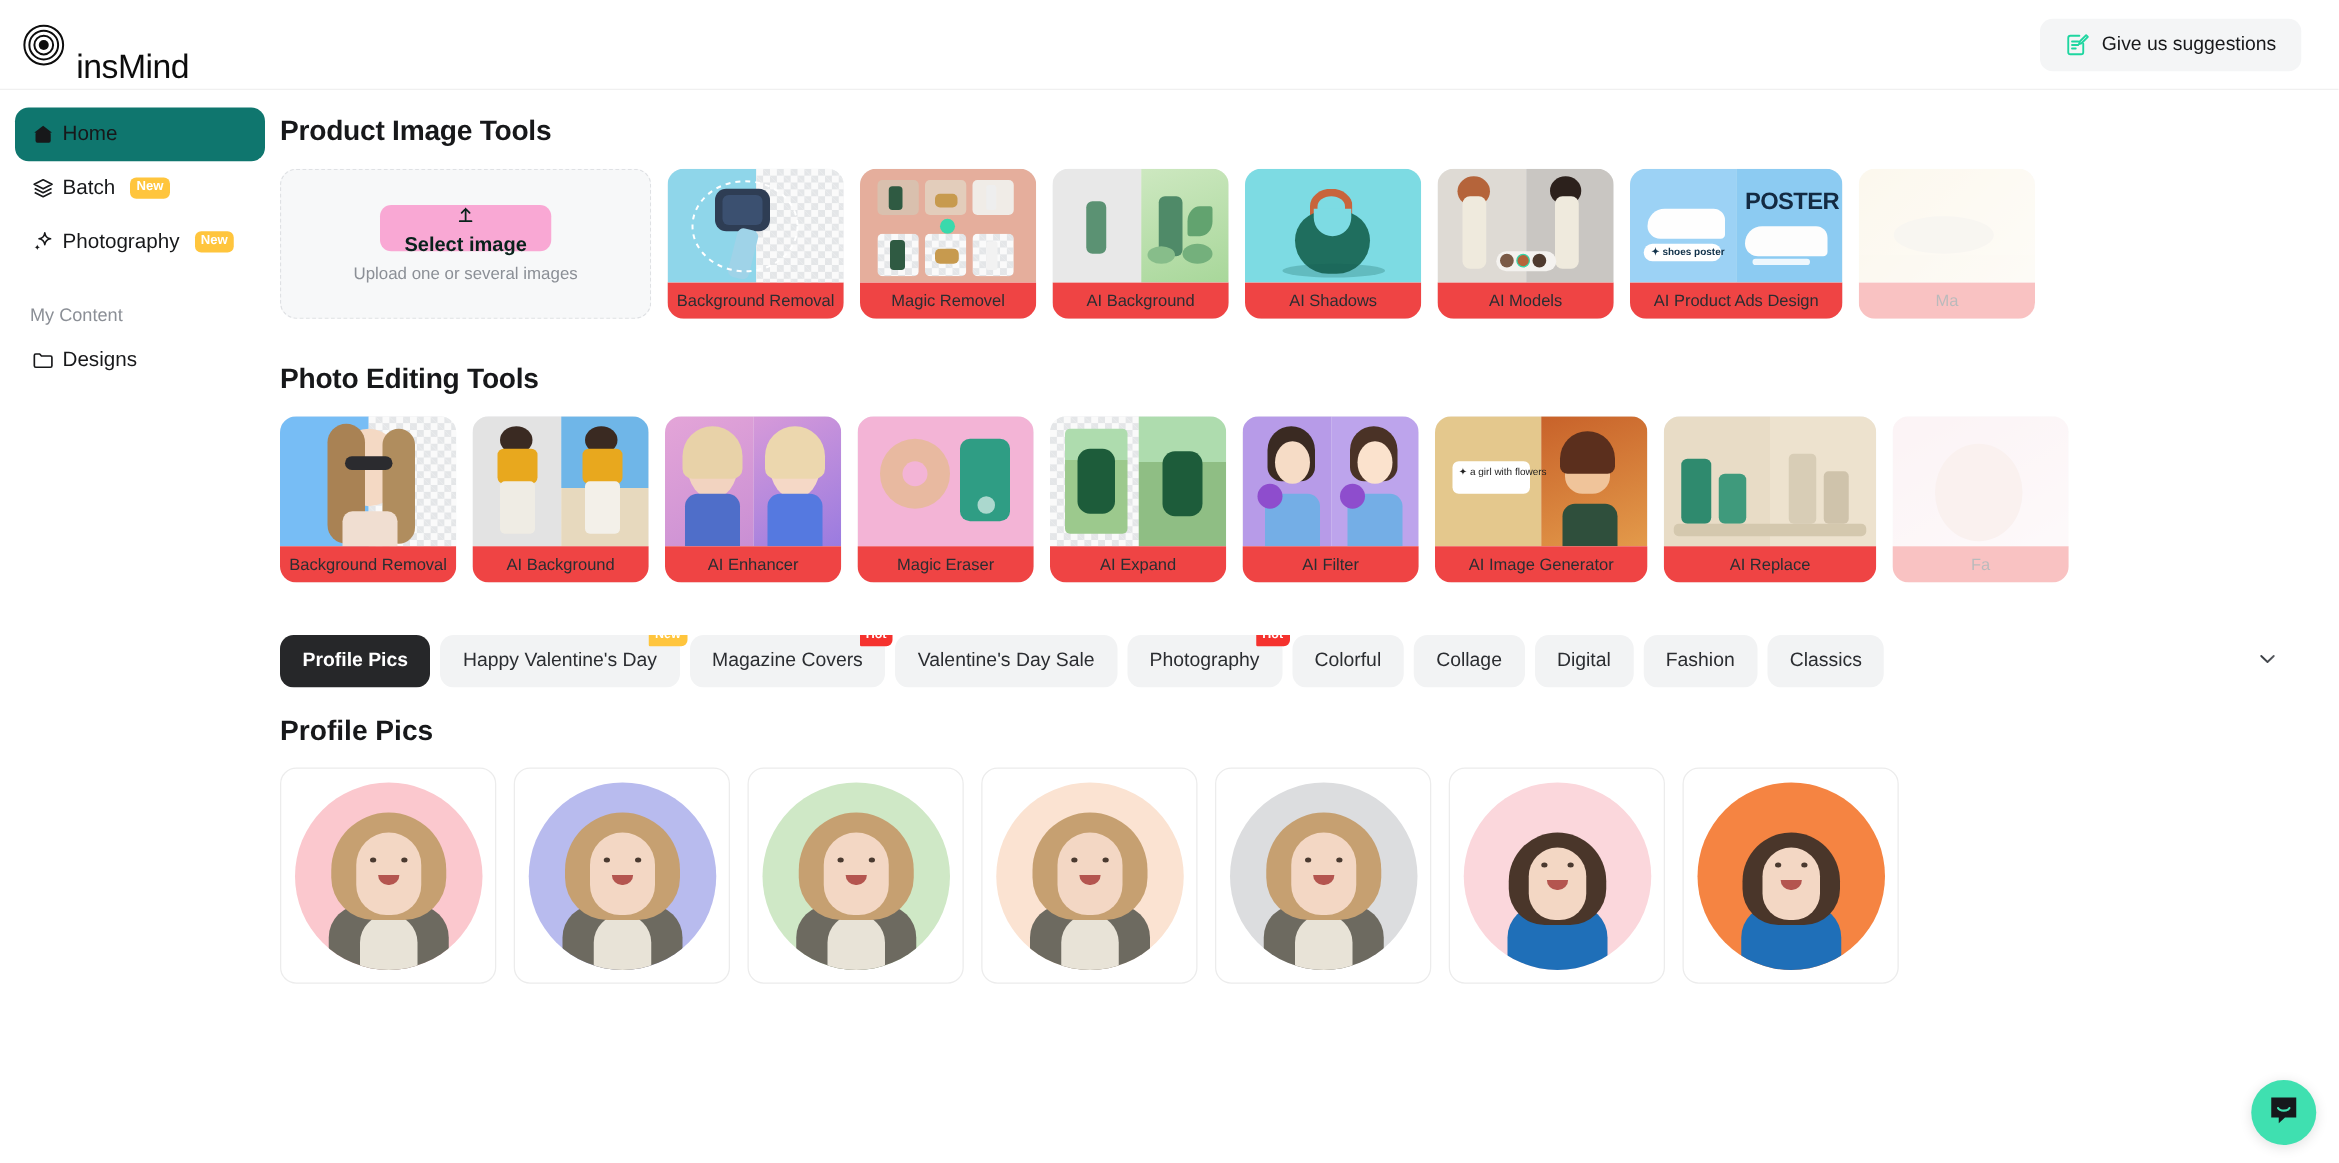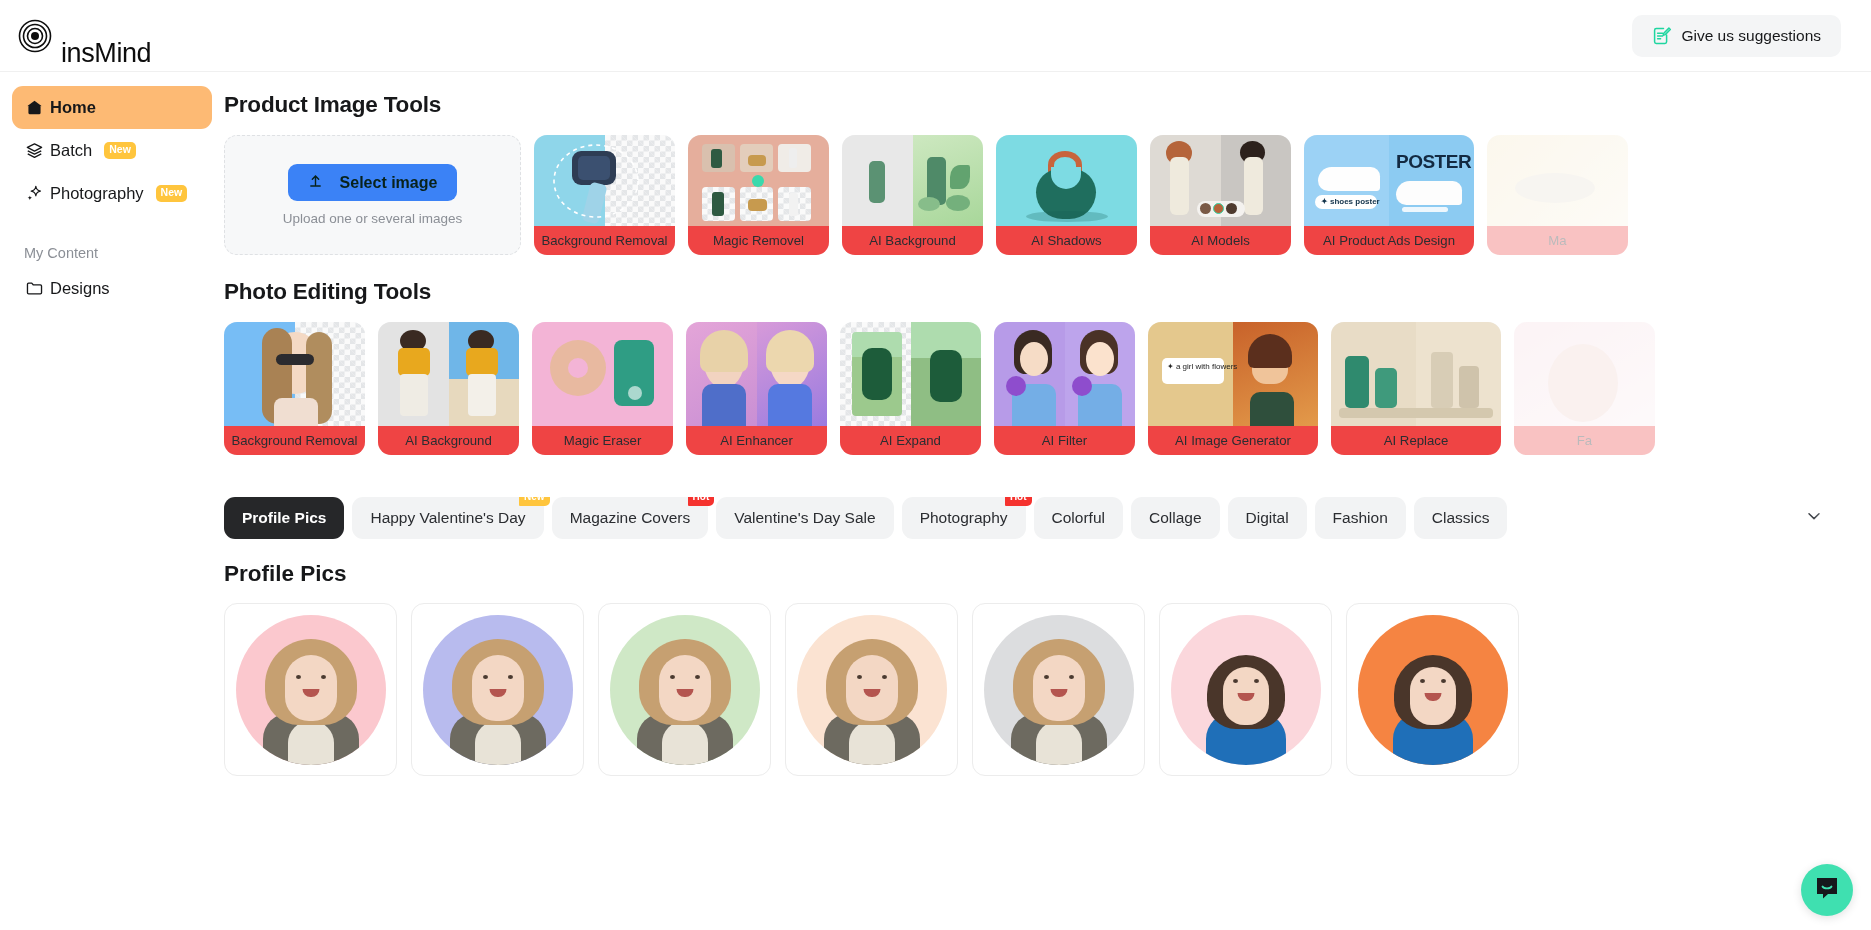--- a/index.html
+++ b/index.html
@@ -41,21 +41,21 @@
     width: 224px; min-width: 224px;
     padding: 14px 12px 0 12px;
     background: #fff;
   }
   .nav-item {
     display: flex; align-items: center; gap: 5px;
     height: 43px; padding: 0 12px;
     border-radius: 11px; cursor: pointer;
     font-size: 16.5px; color: #17181a;
   }
-  .nav-item.active { background: #fdba74; font-weight: 700; }
+  .nav-item.active { background: #0f766e; font-weight: 400; }
   .nav-icon { width: 21px; height: 21px; display: flex; align-items: center; justify-content: center; flex-shrink: 0; }
   .nav-label { white-space: nowrap; }
   .badge-new {
     background: #FFC53D; color: #fff;
     font-size: 10.5px; font-weight: 700;
     border-radius: 5px; padding: 1px 5px 2px;
     margin-left: 7px; line-height: 1.25;
   }
   .section-label {
     font-size: 14.5px; color: #8b8f96;
@@ -83,26 +83,27 @@
   
   .upload-box {
     width: 297px; height: 120px; flex-shrink: 0;
     border: 1.5px dashed #dfe1e4;
     border-radius: 13px; background: #f7f8f9;
     display: flex; flex-direction: column;
     align-items: center; justify-content: center; gap: 10px;
     cursor: pointer;
   }
   .select-btn {
-    display: flex; align-items: center; gap: 17px;
-    background: #3b82f6; color: #08221b;
+    display: flex; align-items: center; gap: 4px;
+    background: #f9a8d4; color: #08221b;
     border: none; border-radius: 9px;
     height: 37px; padding: 0 20px;
     font-size: 16px; font-weight: 600; cursor: pointer;
     font-family: "Liberation Sans", sans-serif;
+    flex-direction: column;
   }
   .upload-hint { font-size: 13.5px; color: #8b8f96; }
 
   
   .tool-card {
     width: 141px; flex-shrink: 0;
     border-radius: 13px; overflow: hidden;
     background: #f4f5f6; cursor: pointer;
     display: flex; flex-direction: column;
   }
@@ -388,21 +389,21 @@
 
         <div class="tool-card prod faded">
           <div class="tool-thumb">
             <div class="fullbg" style="background:linear-gradient(135deg,#F5E9C9,#FAF4E6)"></div>
             <div class="blob" style="left:28px;top:38px;width:80px;height:30px;background:#e8e2d4;"></div>
           </div>
           <div class="tool-name">Ma</div>
         </div>
       </div>
 
-      <div class="section-title" style="margin-top:24px;">Photo Editing Tools</div>
+      <div class="section-title" style="margin-top:35px;">Photo Editing Tools</div>
 
       <div class="tool-row">
 
         <div class="tool-card photo">
           <div class="tool-thumb">
             <div class="half l" style="background:#77BDF5"></div>
             <div class="half r checker"></div>
             <div class="blob" style="left:44px;top:10px;width:54px;height:62px;background:#f4d9c4;"></div>
             <div class="blob" style="left:38px;top:6px;width:30px;height:96px;background:#a98254;border-radius:18px;"></div>
             <div class="blob" style="left:82px;top:10px;width:26px;height:92px;background:#b08d5e;border-radius:16px;"></div>
@@ -421,41 +422,41 @@
             <div class="rrect" style="left:22px;top:52px;width:28px;height:42px;background:#efece4;border-radius:4px;"></div>
             <div class="blob" style="left:90px;top:8px;width:26px;height:22px;background:#3a2a22;"></div>
             <div class="rrect" style="left:88px;top:26px;width:32px;height:28px;background:#E8A81E;border-radius:5px;"></div>
             <div class="rrect" style="left:90px;top:52px;width:28px;height:42px;background:#f3f0e9;border-radius:4px;"></div>
           </div>
           <div class="tool-name">AI Background</div>
         </div>
 
         <div class="tool-card photo">
           <div class="tool-thumb">
-            <div class="fullbg" style="background:#F3B4D6"></div>
-            <div class="blob" style="left:18px;top:18px;width:56px;height:56px;background:#e8b9a0;"></div>
-            <div class="blob" style="left:36px;top:36px;width:20px;height:20px;background:#F3B4D6;"></div>
-            <div class="rrect" style="left:82px;top:18px;width:40px;height:66px;background:#2f9d84;border-radius:8px;"></div>
-            <div class="blob" style="left:96px;top:64px;width:14px;height:14px;background:#fff;opacity:.6"></div>
-          </div>
-          <div class="tool-name">Magic Eraser</div>
-        </div>
-
-        <div class="tool-card photo">
-          <div class="tool-thumb">
             <div class="half l" style="background:linear-gradient(150deg,#E4A5D8,#C98FD4)"></div>
             <div class="half r" style="background:linear-gradient(150deg,#D79AD9,#9A7BE0)"></div>
             <div class="blob" style="left:18px;top:14px;width:40px;height:52px;background:#f2d3c0;"></div>
             <div class="blob" style="left:14px;top:8px;width:48px;height:42px;background:#e8d2a8;border-radius:24px 24px 8px 8px;"></div>
             <div class="rrect" style="left:16px;top:62px;width:44px;height:42px;background:#4f6ec9;border-radius:10px 10px 0 0;"></div>
             <div class="blob" style="left:84px;top:14px;width:40px;height:52px;background:#f5d8c6;"></div>
             <div class="blob" style="left:80px;top:8px;width:48px;height:42px;background:#ecd7ae;border-radius:24px 24px 8px 8px;"></div>
             <div class="rrect" style="left:82px;top:62px;width:44px;height:42px;background:#5579e0;border-radius:10px 10px 0 0;"></div>
           </div>
           <div class="tool-name">AI Enhancer</div>
+        </div>
+
+        <div class="tool-card photo">
+          <div class="tool-thumb">
+            <div class="fullbg" style="background:#F3B4D6"></div>
+            <div class="blob" style="left:18px;top:18px;width:56px;height:56px;background:#e8b9a0;"></div>
+            <div class="blob" style="left:36px;top:36px;width:20px;height:20px;background:#F3B4D6;"></div>
+            <div class="rrect" style="left:82px;top:18px;width:40px;height:66px;background:#2f9d84;border-radius:8px;"></div>
+            <div class="blob" style="left:96px;top:64px;width:14px;height:14px;background:#fff;opacity:.6"></div>
+          </div>
+          <div class="tool-name">Magic Eraser</div>
         </div>
 
         <div class="tool-card photo">
           <div class="tool-thumb">
             <div class="half l checker"></div>
             <div class="half r" style="background:linear-gradient(180deg,#AEDCAE 35%,#8FBE84 35%)"></div>
             <div class="rrect" style="left:12px;top:10px;width:50px;height:84px;background:linear-gradient(180deg,#AEDCAE 30%,#9CC98D 30%);"></div>
             <div class="blob" style="left:22px;top:26px;width:30px;height:52px;background:#1d5c3a;border-radius:10px;"></div>
             <div class="blob" style="left:90px;top:28px;width:32px;height:52px;background:#1d5c3a;border-radius:10px;"></div>
           </div>

